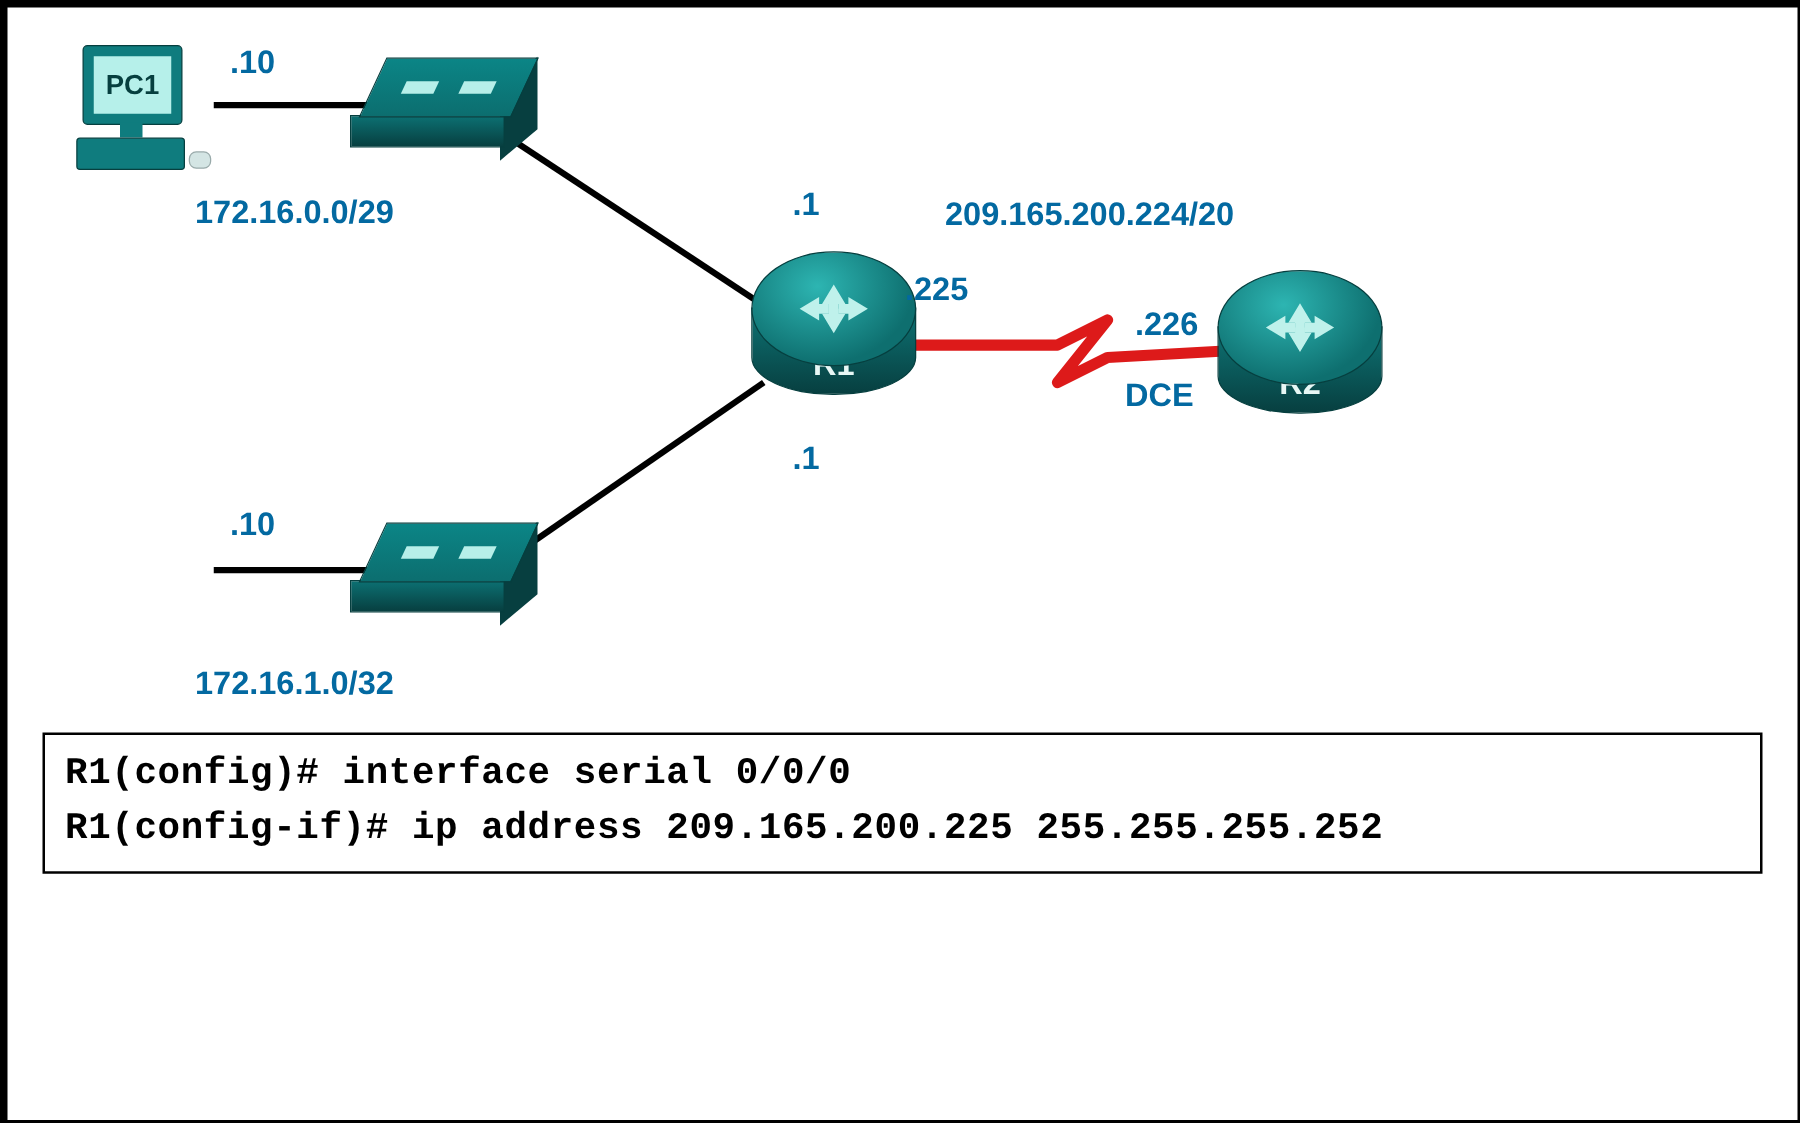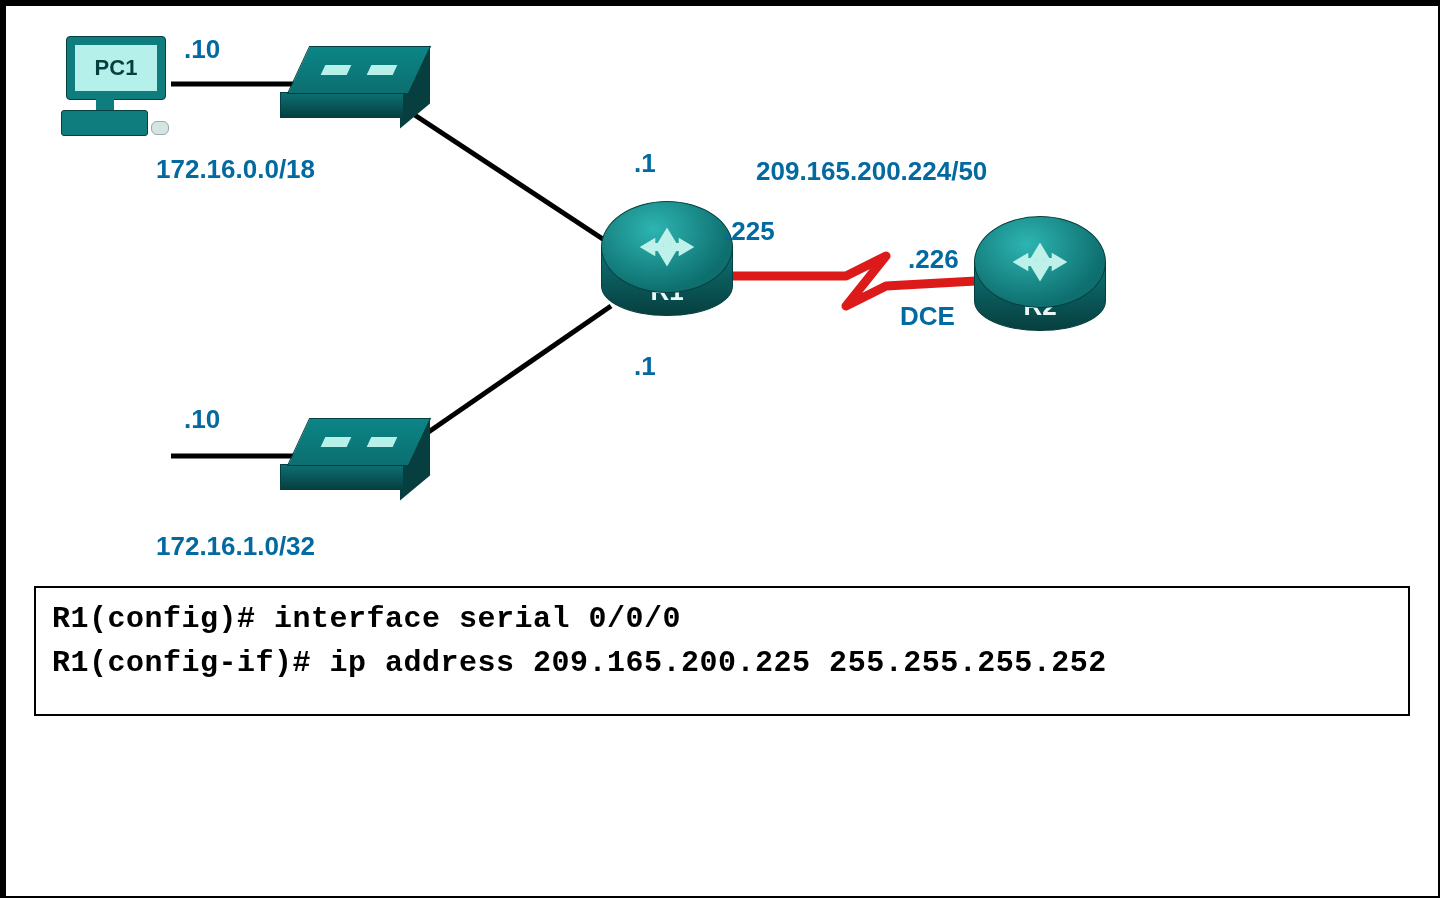--- a/index.html
+++ b/index.html
@@ -30,21 +30,20 @@
     width: 110px;
     height: 110px;
   }
   .pc .monitor {
     position: absolute;
     left: 5px; top: 0;
     width: 78px; height: 62px;
     background: #0f7c7e;
     border: 1px solid #063f3f;
     border-radius: 4px;
-    padding-left: 20px;
   }
   .pc .monitor .screen {
     position: absolute;
     left: 8px; top: 8px;
     right: 8px; bottom: 8px;
     background: #b6f0ea;
     display: flex;
     align-items: center;
     justify-content: center;
     font-size: 22px;
@@ -148,21 +147,21 @@
     color: #0369a1;
     white-space: nowrap;
   }
   
   .terminal {
     position: absolute;
     left: 28px;
     top: 580px;
     width: 1376px;
     border: 2px solid #000;
-    padding: 10px 16px 29px 16px;
+    padding: 10px 16px 12px 16px;
     box-sizing: border-box;
     font-family: "Courier New", Courier, monospace;
     font-size: 30px;
     font-weight: bold;
     line-height: 1.45;
     letter-spacing: 0.5px;
   }
 </style>
 </head>
 <body>
@@ -186,21 +185,21 @@
 
     <div class="pc" style="left:55px;top:30px">
       <div class="monitor">
           <div class="screen">PC1</div>
         </div>
       <div class="stand"></div>
       <div class="base"></div>
       <div class="mouse"></div>
     </div>
     <div class="label" style="left:178px;top:28px">.10</div>
-    <div class="label" style="left:150px;top:148px">172.16.0.0/18</div>
+    <div class="label" style="left:150px;top:148px">172.16.0.0/29</div>
 
     <div class="switch" style="left:280px;top:40px">
       <div class="switch-side"></div>
       <div class="switch-front"></div>
       <div class="switch-top">
         <span class="arrow-left"></span>
           <span class="arrow-right"></span>
       </div>
     </div>
 
@@ -226,21 +225,21 @@
             <polygon points="15,35 35,23 35,30 45,30 45,40 35,40 35,47"></polygon>
             <polygon points="85,35 65,23 65,30 55,30 55,40 65,40 65,47"></polygon>
           </g>
         </svg>
       </div>
     </div>
     <div class="label" style="left:628px;top:142px">.1</div>
     <div class="label" style="left:628px;top:345px">.1</div>
     <div class="label" style="left:718px;top:210px">.225</div>
 
-    <div class="label" style="left:750px;top:150px">209.165.200.224/50</div>
+    <div class="label" style="left:750px;top:150px">209.165.200.224/20</div>
     <div class="label" style="left:902px;top:238px">.226</div>
     <div class="label" style="left:894px;top:295px">DCE</div>
 
     <div class="router" style="left:968px;top:210px">
       <div class="cyl-body">R2</div>
       <div class="cyl-top">
         <svg viewBox="0 0 100 70">
           <g fill="#bff1eb">
             <polygon points="50,10 62,30 55,30 55,40 45,40 45,30 38,30"></polygon>
             <polygon points="50,60 62,40 55,40 55,35 45,35 45,40 38,40"></polygon>

